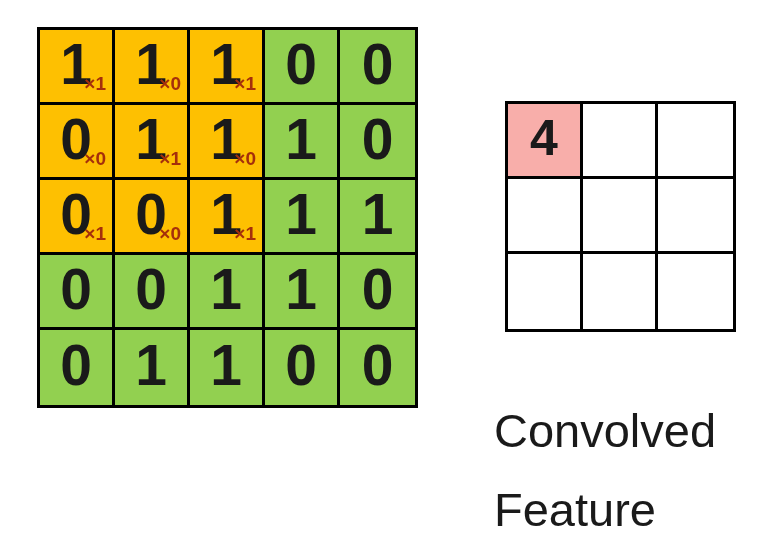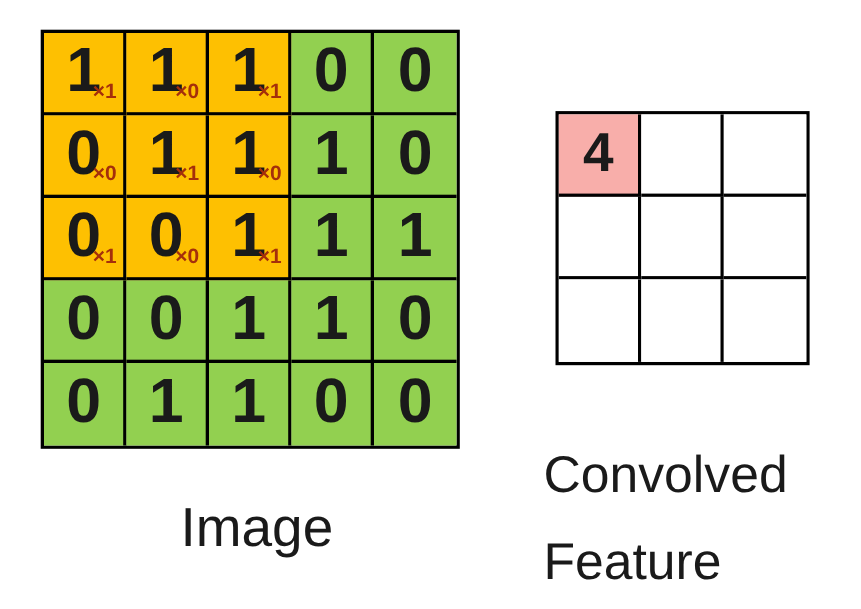--- a/index.html
+++ b/index.html
@@ -170,21 +170,20 @@
       <div class="cell bg-green last-row">
         <span class="digit">1</span>
       </div>
       <div class="cell bg-green last-row">
         <span class="digit">0</span>
       </div>
       <div class="cell bg-green last-col last-row">
         <span class="digit">0</span>
       </div>
     </div>
-  <div class="label image-label">Image</div>
   <div id="conv-grid" class="grid conv-grid">
       <div class="cell bg-pink">
         <span class="digit">4</span>
       </div>
       <div class="cell bg-white">
         <span class="digit"></span>
       </div>
       <div class="cell bg-white last-col">
         <span class="digit"></span>
       </div>

